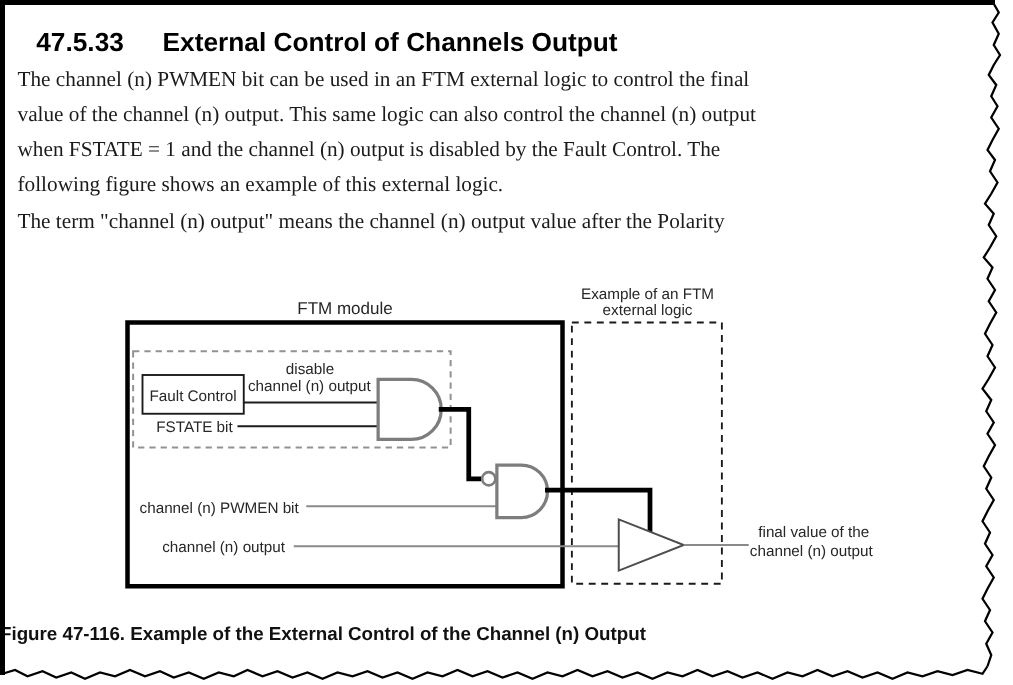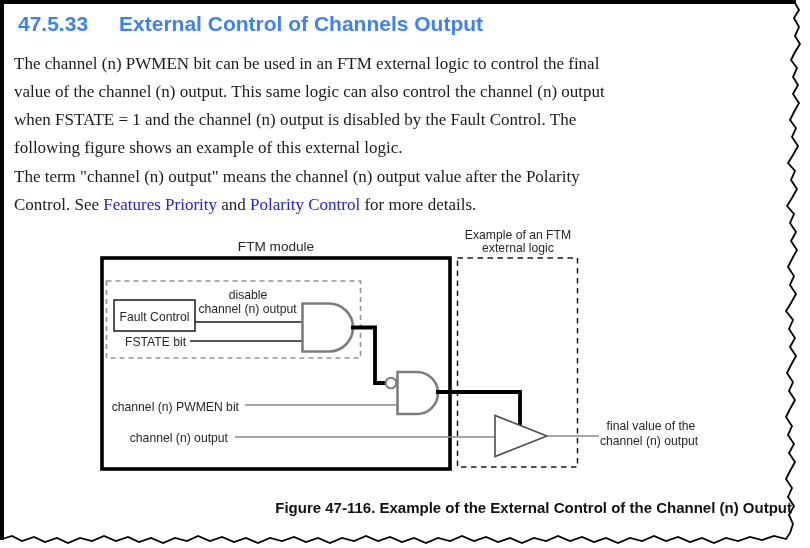--- a/index.html
+++ b/index.html
@@ -1,29 +1,29 @@
 <!DOCTYPE html>
 <html style="--link: #2121ee; --gate-stroke: #7d7d7d; --signal-gray: #8a8a8a;"><head>
 <meta charset="utf-8">
 <style>
   html,body{margin:0;padding:0;background:#ffffff;}
   .page{position:relative;width:810px;height:548px;background:#fff;overflow:hidden;
         font-family:"Liberation Sans",sans-serif;}
   .border-svg{position:absolute;left:0;top:0;z-index:5;pointer-events:none;}
-  .heading{position:absolute;left:17px;top:11px;margin:1px;font-size:21px;font-weight:bold;
-           color:#3b82f6;font-family:"Liberation Sans",sans-serif;white-space:nowrap;}
+  .heading{position:absolute;left:17px;top:11px;margin:12px;font-size:21px;font-weight:bold;
+           color:#000000;font-family:"Liberation Sans",sans-serif;white-space:nowrap;}
   .heading .num{margin-right:31px;}
   .bodytext{position:absolute;left:14px;margin:0;width:766px;
             font-family:Liberation Serif, serif;font-size:17px;line-height:28px;color:#1b1b1b;}
   .p1{top:50px;white-space:pre-line;}
   .p2{top:163px;}
   .p2 .line{display:block;}
   a.doclink{color:var(--link,#2121ee);text-decoration:none;cursor:pointer;}
   .figure{position:absolute;left:0;top:223px;}
-  .caption{position:absolute;left:0;top:499px;width:792px;text-align:right;
+  .caption{position:absolute;left:0;top:499px;width:792px;text-align:left;
            font-size:15px;font-weight:bold;color:#111;font-family:"Liberation Sans",sans-serif;}
   
   .lbl{font-family:"Liberation Sans",sans-serif;font-size:12.2px;fill:#272727;}
   .lbl-big{font-family:"Liberation Sans",sans-serif;font-size:13.6px;fill:#272727;}
   .wire-thin{stroke:#1d1d1d;stroke-width:1.5;fill:none;}
   .wire-gray{stroke:var(--signal-gray,#8a8a8a);stroke-width:1.6;fill:none;}
   .wire-thick{stroke:#000;stroke-width:3.8;fill:none;}
   .gate{stroke:var(--gate-stroke,#7d7d7d);stroke-width:2.6;fill:#fff;}
   .bubble{stroke:var(--gate-stroke,#7d7d7d);stroke-width:2.1;fill:#fff;}
   .tri{stroke:#4d4d4d;stroke-width:1.6;fill:#fff;stroke-linejoin:miter;}
@@ -61,21 +61,20 @@
 
   <h1 class="heading"><span class="num">47.5.33</span><span>External Control of Channels Output</span></h1>
 
   <p class="bodytext p1">The channel (n) PWMEN bit can be used in an FTM external logic to control the final
 value of the channel (n) output. This same logic can also control the channel (n) output
 when FSTATE = 1 and the channel (n) output is disabled by the Fault Control. The
 following figure shows an example of this external logic.</p>
 
   <p class="bodytext p2">
       <span class="line">The term "channel (n) output" means the channel (n) output value after the Polarity</span>
-      <span class="line"><span>Control. See </span><a class="doclink">Features Priority</a><span> and </span><a class="doclink">Polarity Control</a><span> for more details.</span></span>
     </p>
 
   <div class="figure">
     <svg width="810" height="262" viewBox="0 0 810 262">
 
       <rect class="ftmbox" x="102" y="35" width="348" height="211"></rect>
       <rect class="dash-inner" x="106.5" y="58" width="254" height="77"></rect>
       <rect class="dash-outer" x="457.5" y="35" width="120" height="209"></rect>
 
       <path class="wire-thin" d="M 195 99 H 303"></path>

